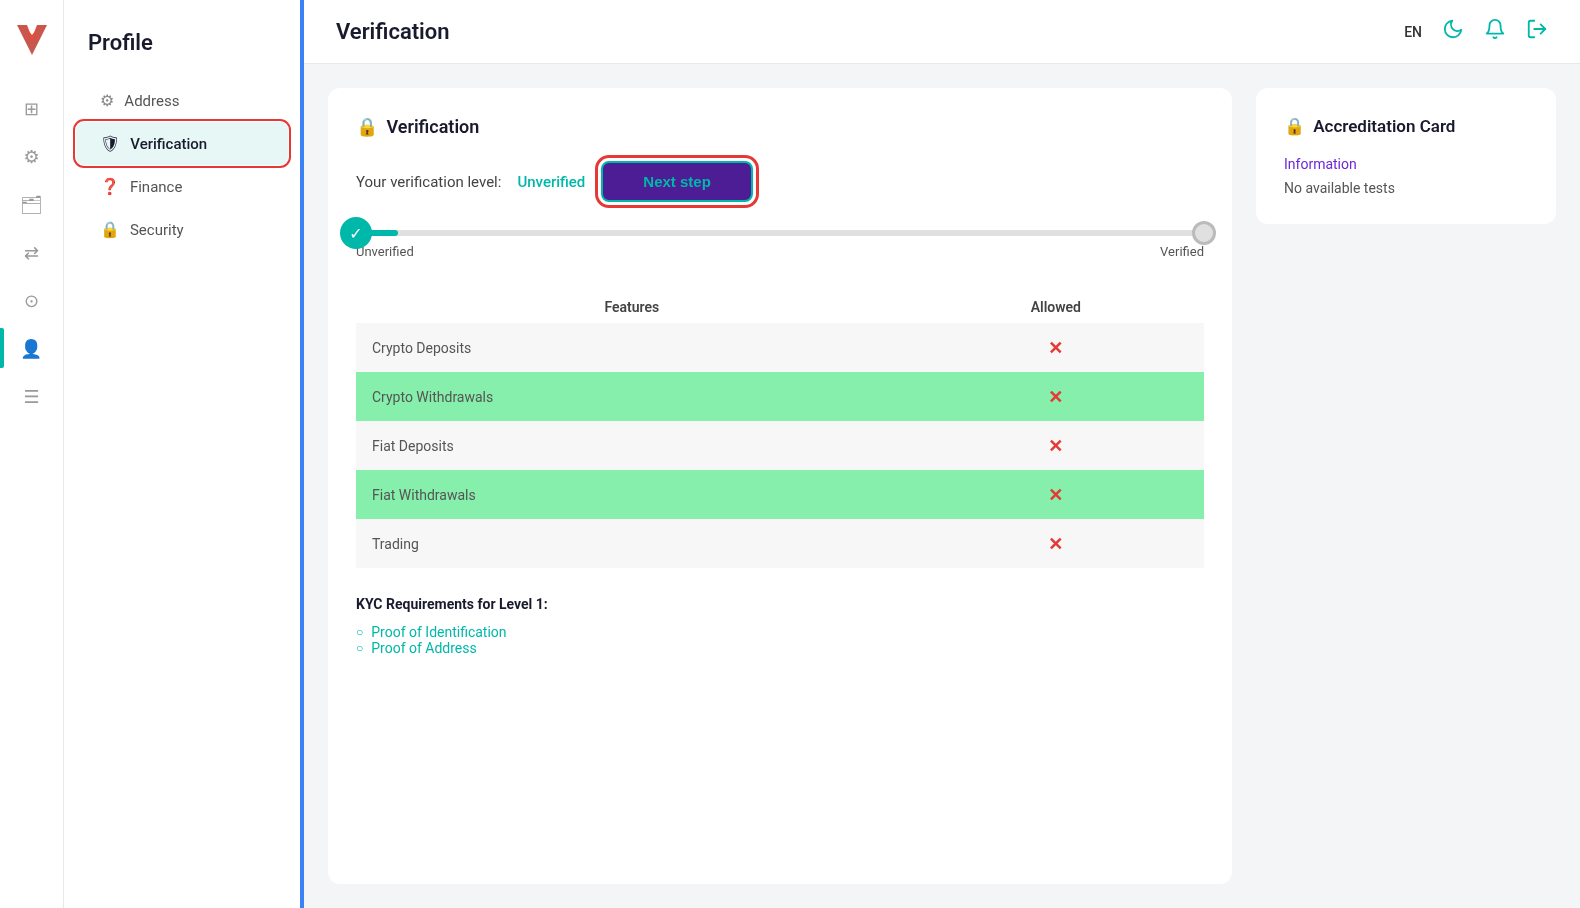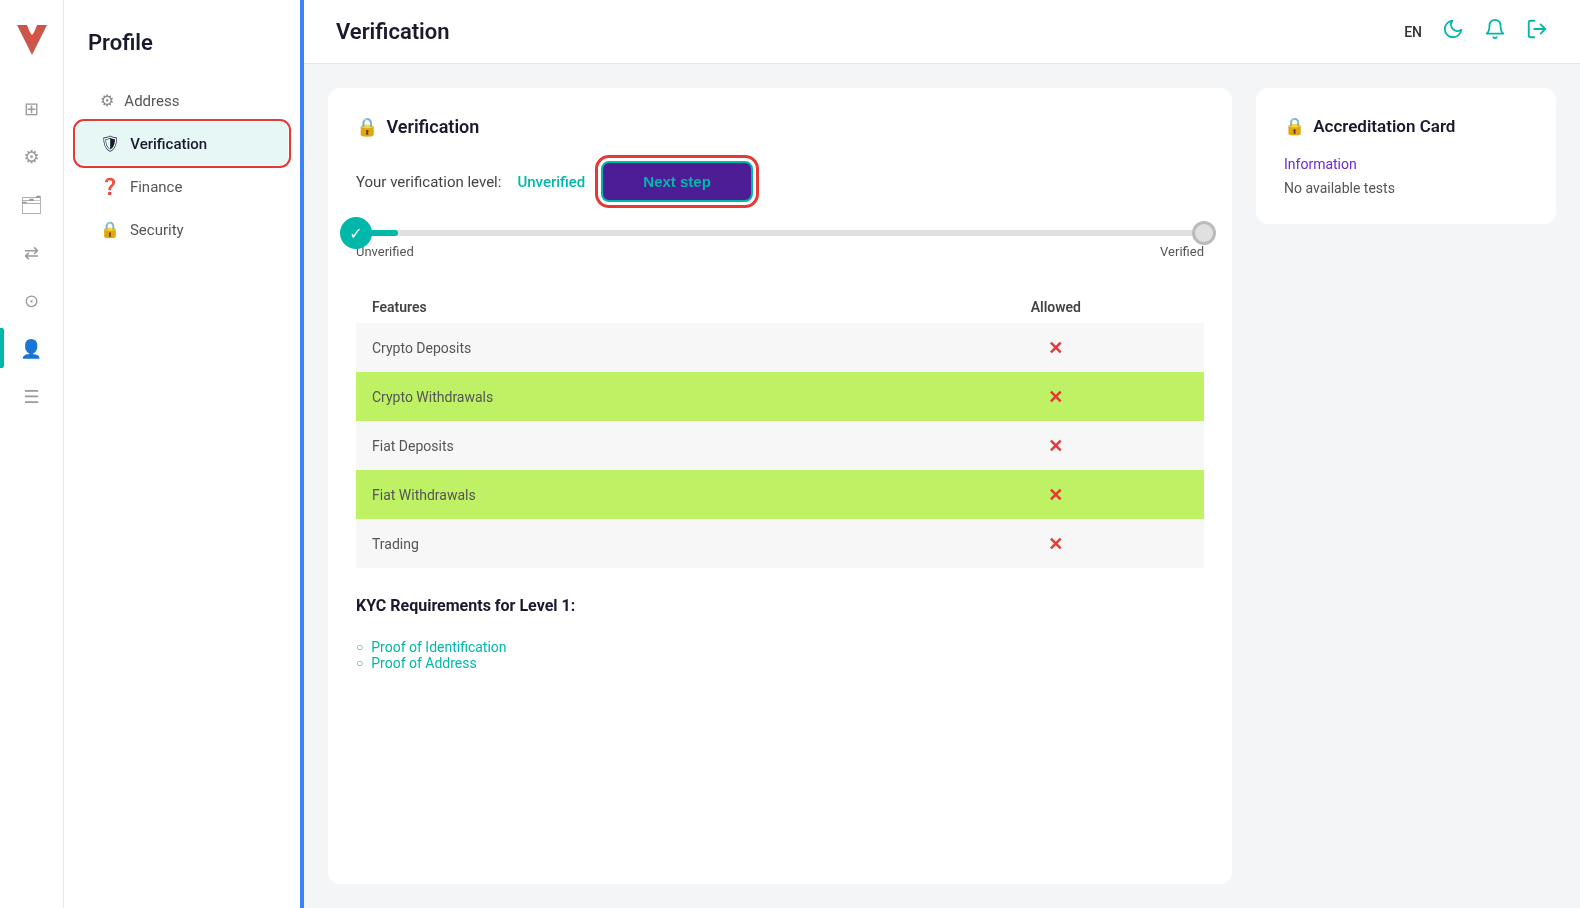--- a/index.html
+++ b/index.html
@@ -246,55 +246,55 @@
       margin-top: 8px;
     }
 
     
     .features-table {
       width: 100%;
       border-collapse: collapse;
       margin-bottom: 28px;
     }
     .features-table thead tr th {
-      text-align: left;
+      text-align: center;
       font-size: 14px;
       font-weight: 600;
       color: #444;
       padding: 8px 16px;
     }
     .features-table thead tr th:last-child {
       text-align: center;
     }
     .features-table tbody tr {
-      background: #bef264;
+      background: #86efac;
     }
     .features-table tbody tr:nth-child(odd) {
       background: #f7f7f7;
     }
     .features-table tbody tr td {
       padding: 14px 16px;
       font-size: 14px;
       color: #555;
     }
     .features-table tbody tr td:last-child {
       text-align: center;
     }
     .x-icon {
       color: #e53935;
       font-size: 18px;
       font-weight: 700;
     }
 
     
     .kyc-title {
-      font-size: 16px;
+      font-size: 14px;
       font-weight: 700;
       color: #1a1a2e;
-      margin-bottom: 24px;
+      margin-bottom: 12px;
     }
     .kyc-list {
       list-style: none;
       display: flex;
       flex-direction: column;
     }
     .kyc-list li {
       display: flex;
       align-items: center;
       gap: 8px;

